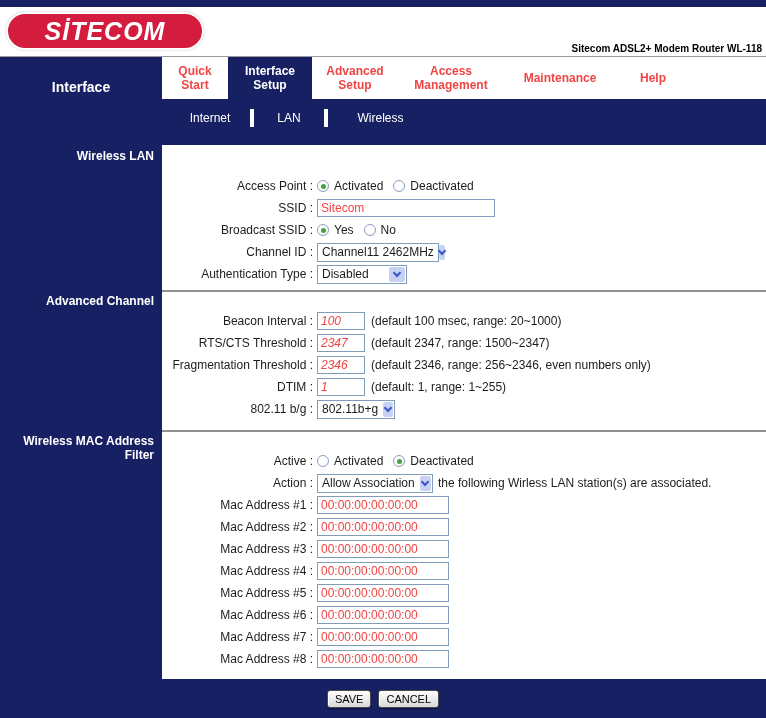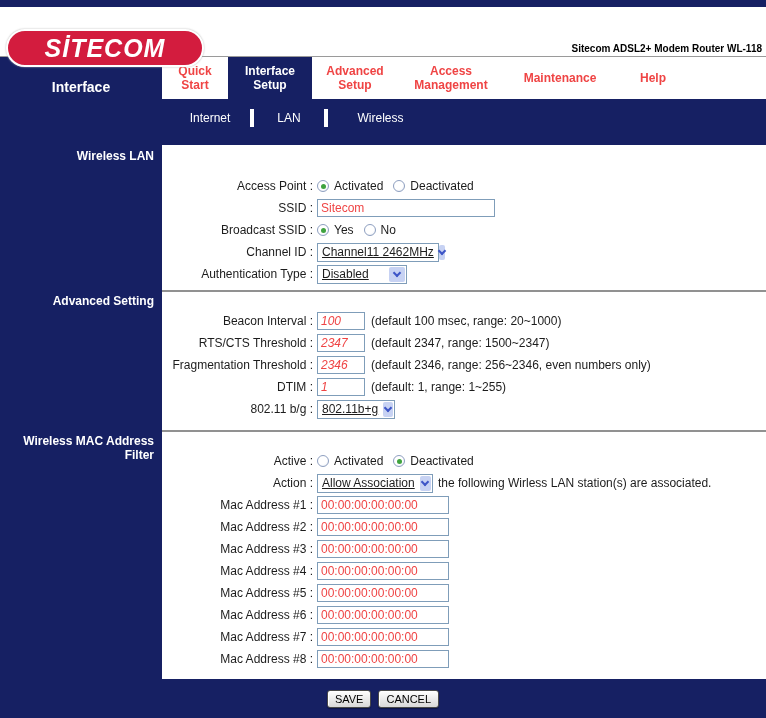--- a/index.html
+++ b/index.html
@@ -3,21 +3,21 @@
 <meta charset="utf-8">
 <style>
   * { margin:0; padding:0; box-sizing:border-box; }
   html,body { width:766px; height:718px; }
   body { font-family:"Liberation Sans", sans-serif; font-size:12px; color:#1c1c1c; background:#fff; }
   .page { position:relative; width:766px; height:718px; overflow:hidden; background:#fff; }
 
   .top-strip { height:7px; background:#162063; }
 
   .header { height:50px; position:relative; border-bottom:1px solid #9a9a9a; background:#fff; }
-  .logo { position:absolute; left:6px; top:22px; width:198px; height:38px; background:#d31c3e;
+  .logo { position:absolute; left:6px; top:5px; width:198px; height:38px; background:#d31c3e;
           border:2px solid #fff; border-radius:20px; box-shadow:0 0 2px #b5b5b5;
           display:flex; align-items:center; justify-content:center; }
   .logo-text { color:#fff; font-weight:bold; font-style:italic; font-size:25px; letter-spacing:1px; }
   .product-title { position:absolute; right:4px; bottom:2px; font-weight:bold; font-size:10px; color:#000; }
 
   .nav-row { height:42px; display:flex; }
   .nav-left { width:162px; background:#162063; display:flex; align-items:flex-end; justify-content:center; }
   .nav-left span { color:#fff; font-weight:bold; font-size:14px; padding-bottom:4px; }
   .tabs { flex:1; display:flex; background:#fff; }
   .tab { display:flex; flex-direction:column; align-items:center; justify-content:center;
@@ -45,21 +45,21 @@
 
   .radio { width:12px; height:12px; border-radius:50%; border:1px solid #8e9fc0;
            background:radial-gradient(circle at 40% 35%, #ffffff 55%, #dde4ef); position:relative; display:inline-block; }
   .radio.checked::after { content:""; position:absolute; left:3px; top:3px; width:5px; height:5px; border-radius:50%; background:#3fa33f; }
   .rlabel { margin:0 10px 0 5px; }
 
   .txt { height:18px; border:1px solid #7f9db9; font-family:"Liberation Sans",sans-serif; font-size:12px; padding:0 3px; color:#ef4444; background:#fff; }
   .w-ssid{width:178px;} .w-num{width:48px;font-style:italic;} .w-mac{width:132px;}
 
   .sel { height:19px; border:1px solid #7f9db9; background:#fff; display:flex; align-items:center; cursor:pointer; }
-  .sel-text { padding:0 4px; flex:1; white-space:nowrap;text-decoration:underline; }
+  .sel-text { padding:0 4px; flex:1; white-space:nowrap; }
   .sel-btn { width:16px; height:15px; margin:1px; background:#c7d2f3; border-radius:2px; display:flex; align-items:center; justify-content:center; }
   .chev { width:6px; height:6px; border-left:2px solid #3d55c7; border-bottom:2px solid #3d55c7; transform:rotate(-45deg); margin-top:-2px; }
   .w-chan{width:122px;} .w-auth{width:90px;} .w-mode{width:78px;} .w-act{width:116px;}
 
   .hint { margin-left:6px; white-space:nowrap; }
   .suffix { margin-left:5px; white-space:nowrap; }
 
   .footer { height:39px; background:#162063; display:flex; align-items:flex-start; justify-content:center; gap:7px; padding-top:11px; }
   .btn { height:18px; font-family:"Liberation Sans",sans-serif; font-size:11px; color:#000; padding:0 7px;
          background:linear-gradient(#ffffff,#d8d8d8); border:1px solid #4a4a4a; border-radius:3px;
@@ -159,21 +159,21 @@
             <span class="sel-text">Disabled</span>
             <span class="sel-btn">
                 <span class="chev"></span>
               </span>
           </span>
         </div>
       </div>
     </div>
 
     <div class="section sec2">
-      <div class="sec-label">Advanced Setting</div>
+      <div class="sec-label">Advanced Channel</div>
       <div class="sec-body">
         <div class="frow">
           <span class="flabel">Beacon Interval :</span>
           <input class="txt w-num" value="100" style="">
           <span class="hint">(default 100 msec, range: 20~1000)</span>
         </div>
         <div class="frow">
           <span class="flabel">RTS/CTS Threshold :</span>
           <input class="txt w-num" value="2347" style="">
           <span class="hint">(default 2347, range: 1500~2347)</span>

